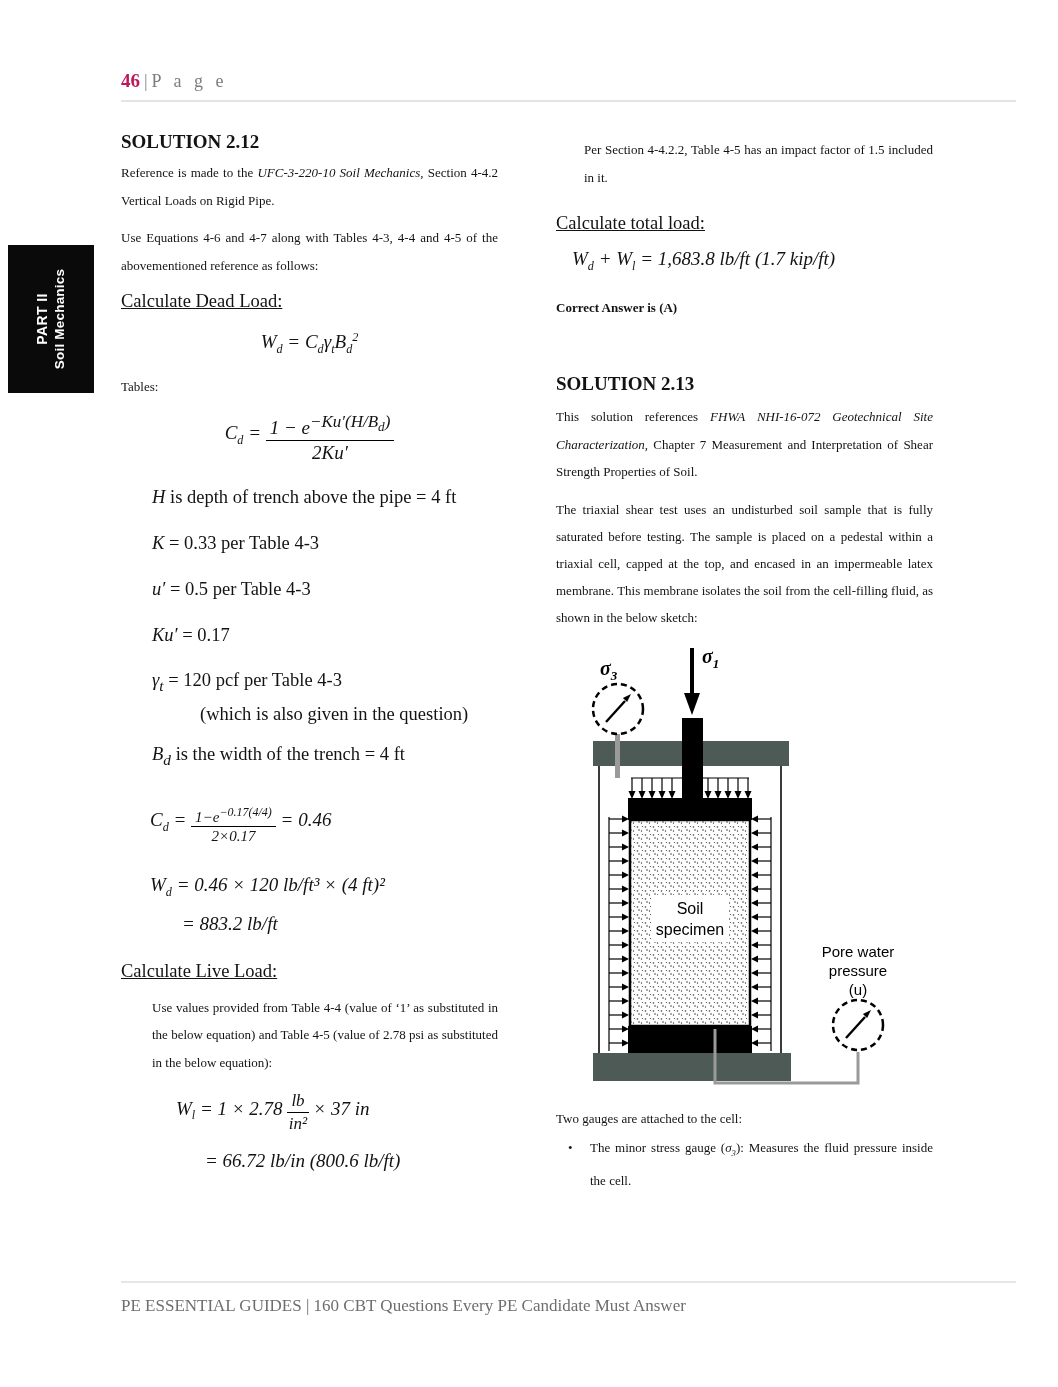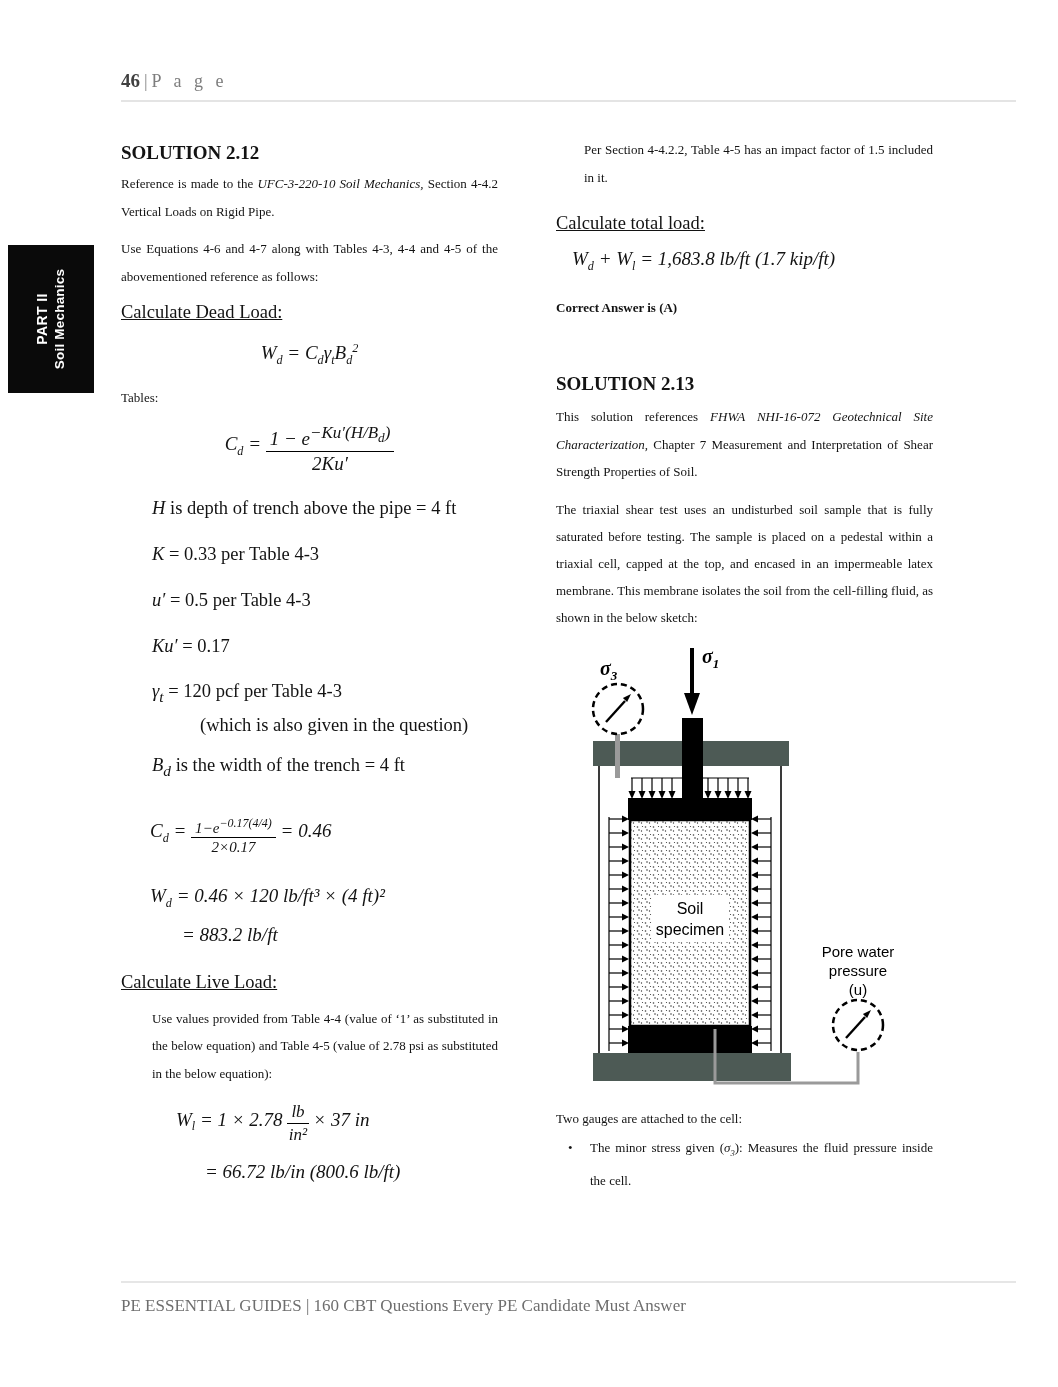--- a/index.html
+++ b/index.html
@@ -7,21 +7,21 @@
         font-family:"Liberation Serif",serif;color:#131313;}
   
   .tab{position:absolute;left:8px;top:245px;width:86px;height:148px;background:#0a0a0a;
        display:flex;align-items:center;justify-content:center;}
   .tab-inner{transform:rotate(-90deg);white-space:nowrap;text-align:center;
        font-family:"Liberation Sans",sans-serif;color:#fff;line-height:17px;}
   .tab-part{font-size:14px;font-weight:bold;letter-spacing:.4px;}
   .tab-subj{font-size:13.5px;font-weight:bold;letter-spacing:.2px;}
   
   .hdr{position:absolute;left:121px;top:70px;width:895px;height:30px;border-bottom:2px solid #e4e4e4;}
-  .hdr .num{font-size:19px;font-weight:bold;color:#404040;}
+  .hdr .num{font-size:19px;font-weight:bold;color:#be185d;}
   .hdr .sep{font-size:18px;color:#888;padding:0 4px;}
   .hdr .word{font-size:18px;color:#7d7d7d;letter-spacing:4px;}
   .ftr{position:absolute;left:121px;top:1281px;width:895px;border-top:2px solid #e6e6e6;padding-top:13px;
        font-size:17px;color:#6e6e6e;}
   
   .col{position:absolute;top:130px;width:377px;}
   .col-l{left:121px;}
   .col-r{left:556px;}
   .p{font-size:13px;line-height:27.5px;text-align:justify;margin:0;}
   .h-sol{font-size:19px;font-weight:bold;margin:0;}
@@ -55,21 +55,21 @@
       <div class="tab-part">PART II</div>
       <div class="tab-subj">Soil Mechanics</div>
     </div>
   </div>
 
   <div class="hdr">
     <span class="num">46</span><span class="sep">|</span><span class="word">P a g e</span>
   </div>
 
   <div class="col col-l">
-    <h2 class="h-sol" style="margin-top:12px;">SOLUTION 2.12</h2>
+    <h2 class="h-sol" style="margin-top:1px;">SOLUTION 2.12</h2>
     <p class="p" style="margin-top:6px;"><span>Reference is made to the </span><i>UFC-3-220-10 Soil Mechanics,</i><span> Section 4-4.2 Vertical Loads on Rigid Pipe.</span></p>
     <p class="p" style="margin-top:10px;">Use Equations 4-6 and 4-7 along with Tables 4-3, 4-4 and 4-5 of the abovementioned reference as follows:</p>
 
     <h3 class="h-ul" style="margin-top:12px;font-weight:normal;">Calculate Dead Load:</h3>
 
     <div class="eq center" style="margin-top:18px;">
       <span>W</span><sub>d</sub><span> = </span><span>C</span><sub>d</sub><span>γ</span><sub>t</sub><span>B</span><sub>d</sub><sup style="font-size:64%;">2</sup>
     </div>
 
     <p class="p" style="margin-top:16px;">Tables:</p>
@@ -238,18 +238,18 @@
       <text class="dlabel2" x="302" y="324" text-anchor="middle">Pore water</text>
       <text class="dlabel2" x="302" y="343" text-anchor="middle">pressure</text>
       <text class="dlabel2" x="302" y="362" text-anchor="middle">(u)</text>
       <g>
         <circle cx="302" cy="392" r="25" fill="#fff" stroke="#000" stroke-width="2.5" stroke-dasharray="6,4"></circle>
         <use href="#needle" x="302" y="392"></use>
       </g>
     </svg>
 
     <p class="p" style="margin-top:10px;">Two gauges are attached to the cell:</p>
-    <p class="p bullet" style="margin-top:2px;"><span>The minor stress given (</span><i><span>σ</span><sub style="font-size:66%;">3</sub></i><span>): Measures the fluid pressure inside the cell.</span></p>
+    <p class="p bullet" style="margin-top:2px;"><span>The minor stress gauge (</span><i><span>σ</span><sub style="font-size:66%;">3</sub></i><span>): Measures the fluid pressure inside the cell.</span></p>
   </div>
 
   <div class="ftr">PE ESSENTIAL GUIDES | 160 CBT Questions Every PE Candidate Must Answer</div>
 
 </div>
 
 </body></html>

